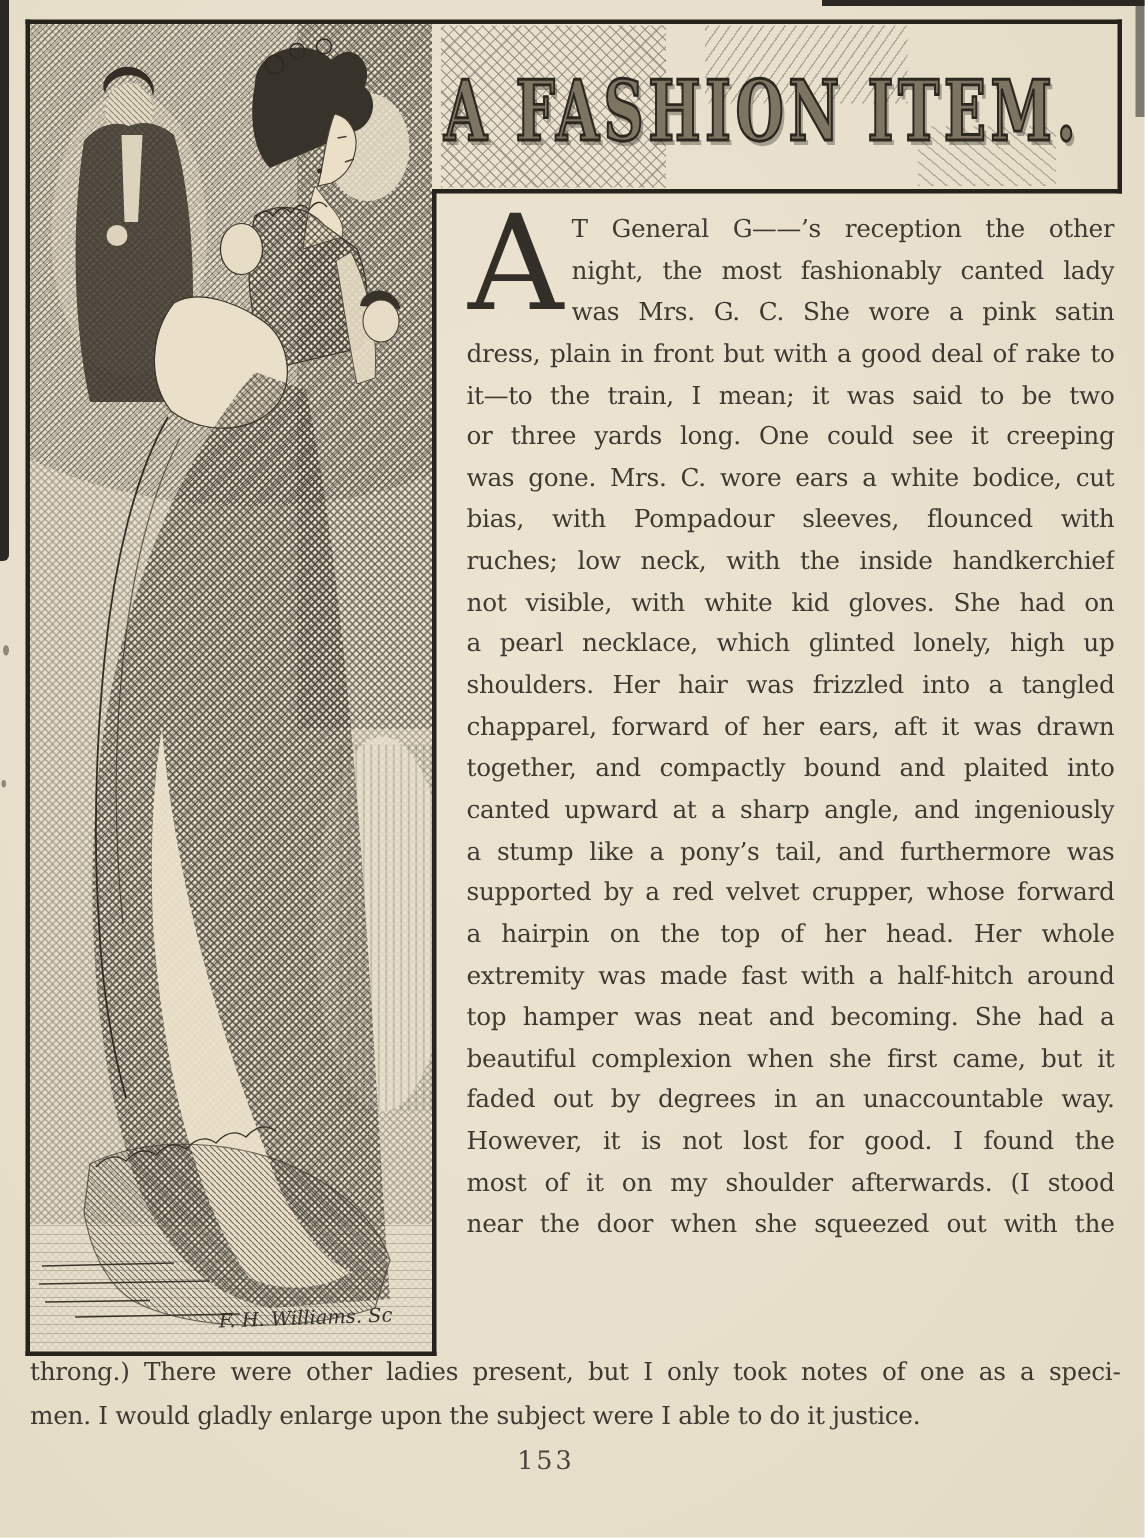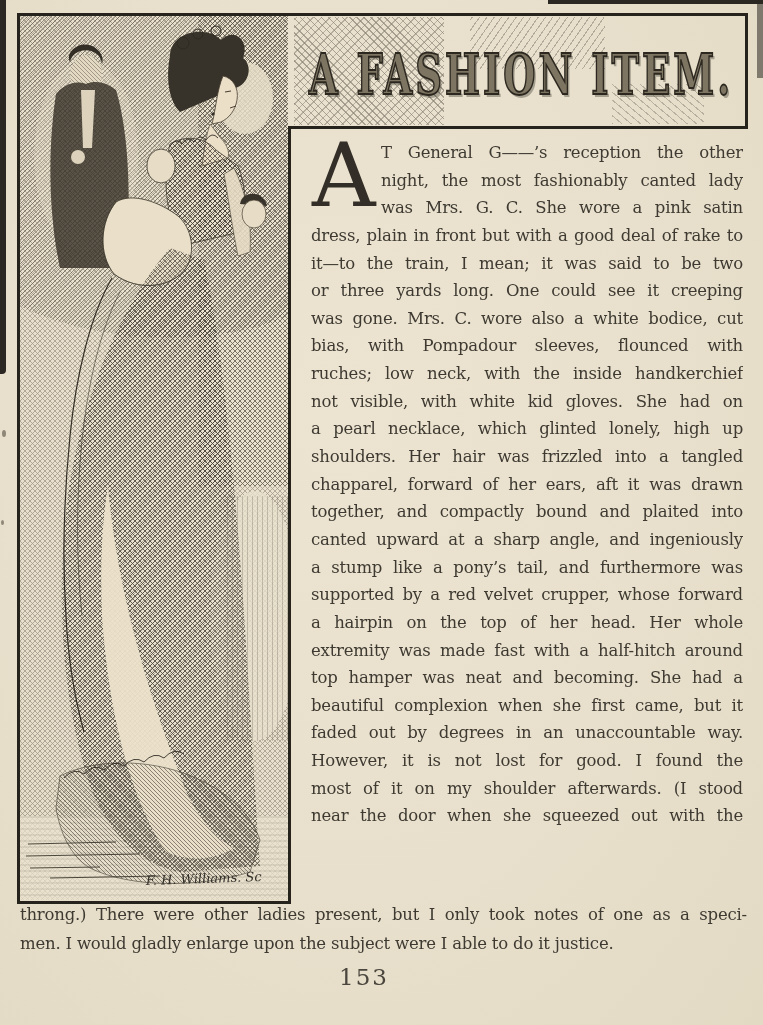--- a/index.html
+++ b/index.html
@@ -23,39 +23,39 @@
   
   .hatch{position:absolute;pointer-events:none;}
   #hatch1{left:294px;top:17px;width:150px;height:108px;opacity:.55;
     background:repeating-linear-gradient(45deg, rgba(62,57,48,.7) 0 1px, transparent 1px 5px),
                repeating-linear-gradient(-45deg, rgba(62,57,48,.55) 0 1px, transparent 1px 6px);}
   #hatch2{left:470px;top:17px;width:135px;height:52px;opacity:.45;
     background:repeating-linear-gradient(-55deg, rgba(62,57,48,.7) 0 1px, transparent 1px 6px);}
   #hatch3{left:612px;top:84px;width:92px;height:40px;opacity:.4;
     background:repeating-linear-gradient(40deg, rgba(62,57,48,.7) 0 1px, transparent 1px 6px);}
   
-  #title-wrap{position:absolute;left:296px;top:22px;width:450px;height:104px;text-align:center;}
+  #title-wrap{position:absolute;left:296px;top:22px;width:450px;height:104px;text-align:left;}
   #title-text{display:inline-block;line-height:104px;font-weight:bold;font-size:37px;letter-spacing:3px;
     transform:scaleY(1.5);transform-origin:center;
     color:#7d7461;-webkit-text-stroke:1.3px #2c2820;
     text-shadow:2px 2px 0 rgba(44,40,32,.35);}
   
   #illustration{position:absolute;left:20px;top:16px;width:268px;height:884px;}
   
   #drop-cap{position:absolute;left:312px;top:143px;font-size:88px;line-height:66px;color:#332f28;}
   #text-col{position:absolute;left:311px;top:139px;width:432px;font-size:16.5px;line-height:27.65px;
     letter-spacing:-0.2px;color:#3e3a32;}
   .col-line{text-align:justify;text-align-last:justify;height:27.65px;overflow:hidden;}
   #text-col div:nth-of-type(-n+3){margin-left:70px;}
   #wide-lines{position:absolute;left:20px;top:901px;width:727px;font-size:16.5px;line-height:28.6px;
     letter-spacing:-0.2px;color:#3e3a32;}
   .wide-line{text-align:justify;text-align-last:justify;height:28.6px;overflow:hidden;}
   #wide-lines div:nth-of-type(2){text-align-last:left;}
   #page-number{position:absolute;left:0;top:964px;width:728px;text-align:center;
-    font-size:23px;letter-spacing:2px;color:#4a463e;}
+    font-size:17px;letter-spacing:2px;color:#4a463e;}
 </style>
 </head>
 <body>
 
 <div id="page">
 
   <div id="edge-left" class="edge"></div>
   <div id="edge-top-right" class="edge"></div>
   <div id="edge-right" class="edge"></div>
   <div class="speck" style="left:2px;top:430px;width:4px;height:7px;"></div>
@@ -165,21 +165,21 @@
 
       <div class="col-line">was Mrs. G. C.  She wore a pink satin</div>
 
       <div class="col-line">dress, plain in front but with a good deal of rake to</div>
 
       <div class="col-line">it—to the train, I mean; it was said to be two</div>
 
       <div class="col-line">or three yards long.  One could see it creeping</div>
 
 
-      <div class="col-line">was gone.  Mrs. C. wore also a white bodice, cut</div>
+      <div class="col-line">was gone.  Mrs. C. wore ears a white bodice, cut</div>
 
       <div class="col-line">bias, with Pompadour sleeves, flounced with</div>
 
       <div class="col-line">ruches; low neck, with the inside handkerchief</div>
 
       <div class="col-line">not visible, with white kid gloves.  She had on</div>
 
       <div class="col-line">a pearl necklace, which glinted lonely, high up</div>
 
 

